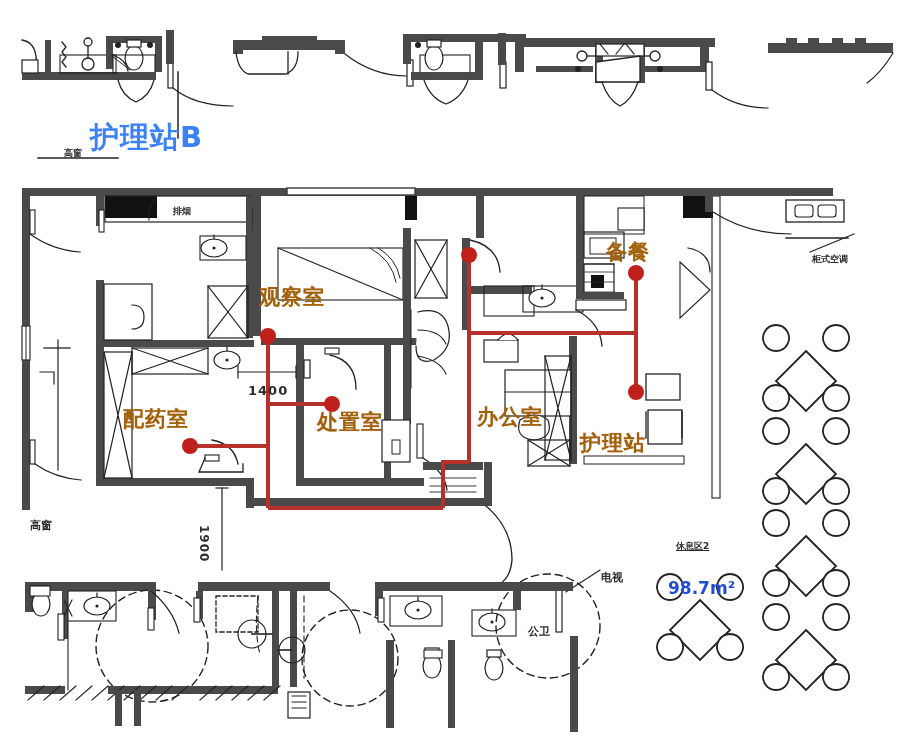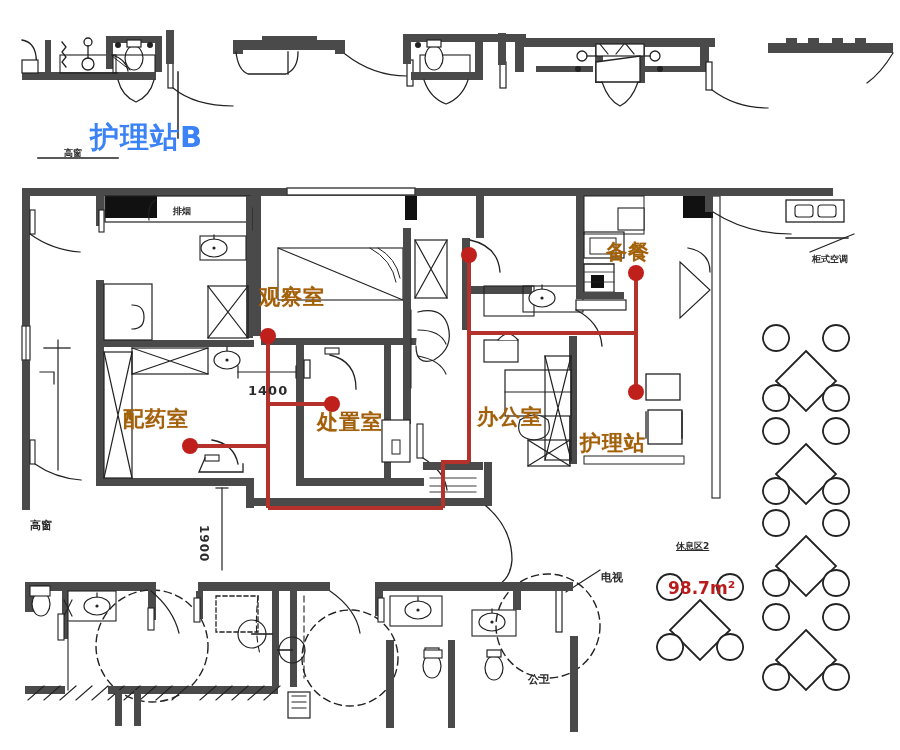--- a/index.html
+++ b/index.html
@@ -12,21 +12,21 @@
            font-family:"DejaVu Sans","Liberation Sans",sans-serif;
            font-weight:700;font-size:21px;letter-spacing:1px;
            text-shadow:0 0 1px rgba(181,50,44,.35);}
   .title{position:absolute;white-space:nowrap;color:#3b82f6;
          font-family:"DejaVu Sans","Liberation Sans",sans-serif;
          font-weight:800;font-size:29px;letter-spacing:1px;}
   .anno{position:absolute;white-space:nowrap;color:#2b2b2b;
         font-family:"DejaVu Sans","Liberation Sans",sans-serif;
         font-weight:700;font-size:11px;}
   .anno.sm{font-size:9px;}
-  .anno.area{font-size:17px;font-weight:600;color:#b91c1c;}
+  .anno.area{font-size:17px;font-weight:600;color:#1d4ed8;}
   .dimv{position:absolute;color:#2b2b2b;font-size:12px;font-weight:600;
         writing-mode:vertical-rl;letter-spacing:1px;}
   .dimh{position:absolute;color:#2b2b2b;font-size:13px;font-weight:600;letter-spacing:1px;}
 </style>
 </head>
 <body>
 
 <div id="stage">
 
   <svg id="plan" viewBox="0 0 900 750">
@@ -375,20 +375,20 @@
   <div class="cnlabel" style="left:317px;top:408px;">处置室</div>
   <div class="cnlabel" style="left:477px;top:403px;">办公室</div>
   <div class="cnlabel" style="left:580px;top:403px;margin-top:26px;">护理站</div>
   <div class="cnlabel" style="left:606px;top:238px;">备餐</div>
 
   <div class="anno sm" style="left:64px;top:147px;">高窗</div>
   <div class="anno" style="left:30px;top:518px;">高窗</div>
   <div class="anno sm" style="left:162px;top:205px;margin-left:11px;">排烟</div>
   <div class="anno sm" style="left:812px;top:243px;margin-top:10px;">柜式空调</div>
   <div class="anno" style="left:601px;top:570px;text-align:right;">电视</div>
-  <div class="anno" style="left:528px;top:624px;margin-top:48px;">公卫</div>
+  <div class="anno" style="left:528px;top:624px;">公卫</div>
   <div class="anno sm" style="left:676px;top:540px;text-decoration:underline;">休息区2</div>
   <div class="anno area" style="left:668px;top:578px;">98.7m²</div>
 
   <div class="dimh" style="left:248px;top:383px;">1400</div>
   <div class="dimv" style="left:197px;top:525px;">1900</div>
 
 </div>
 
 </body></html>

